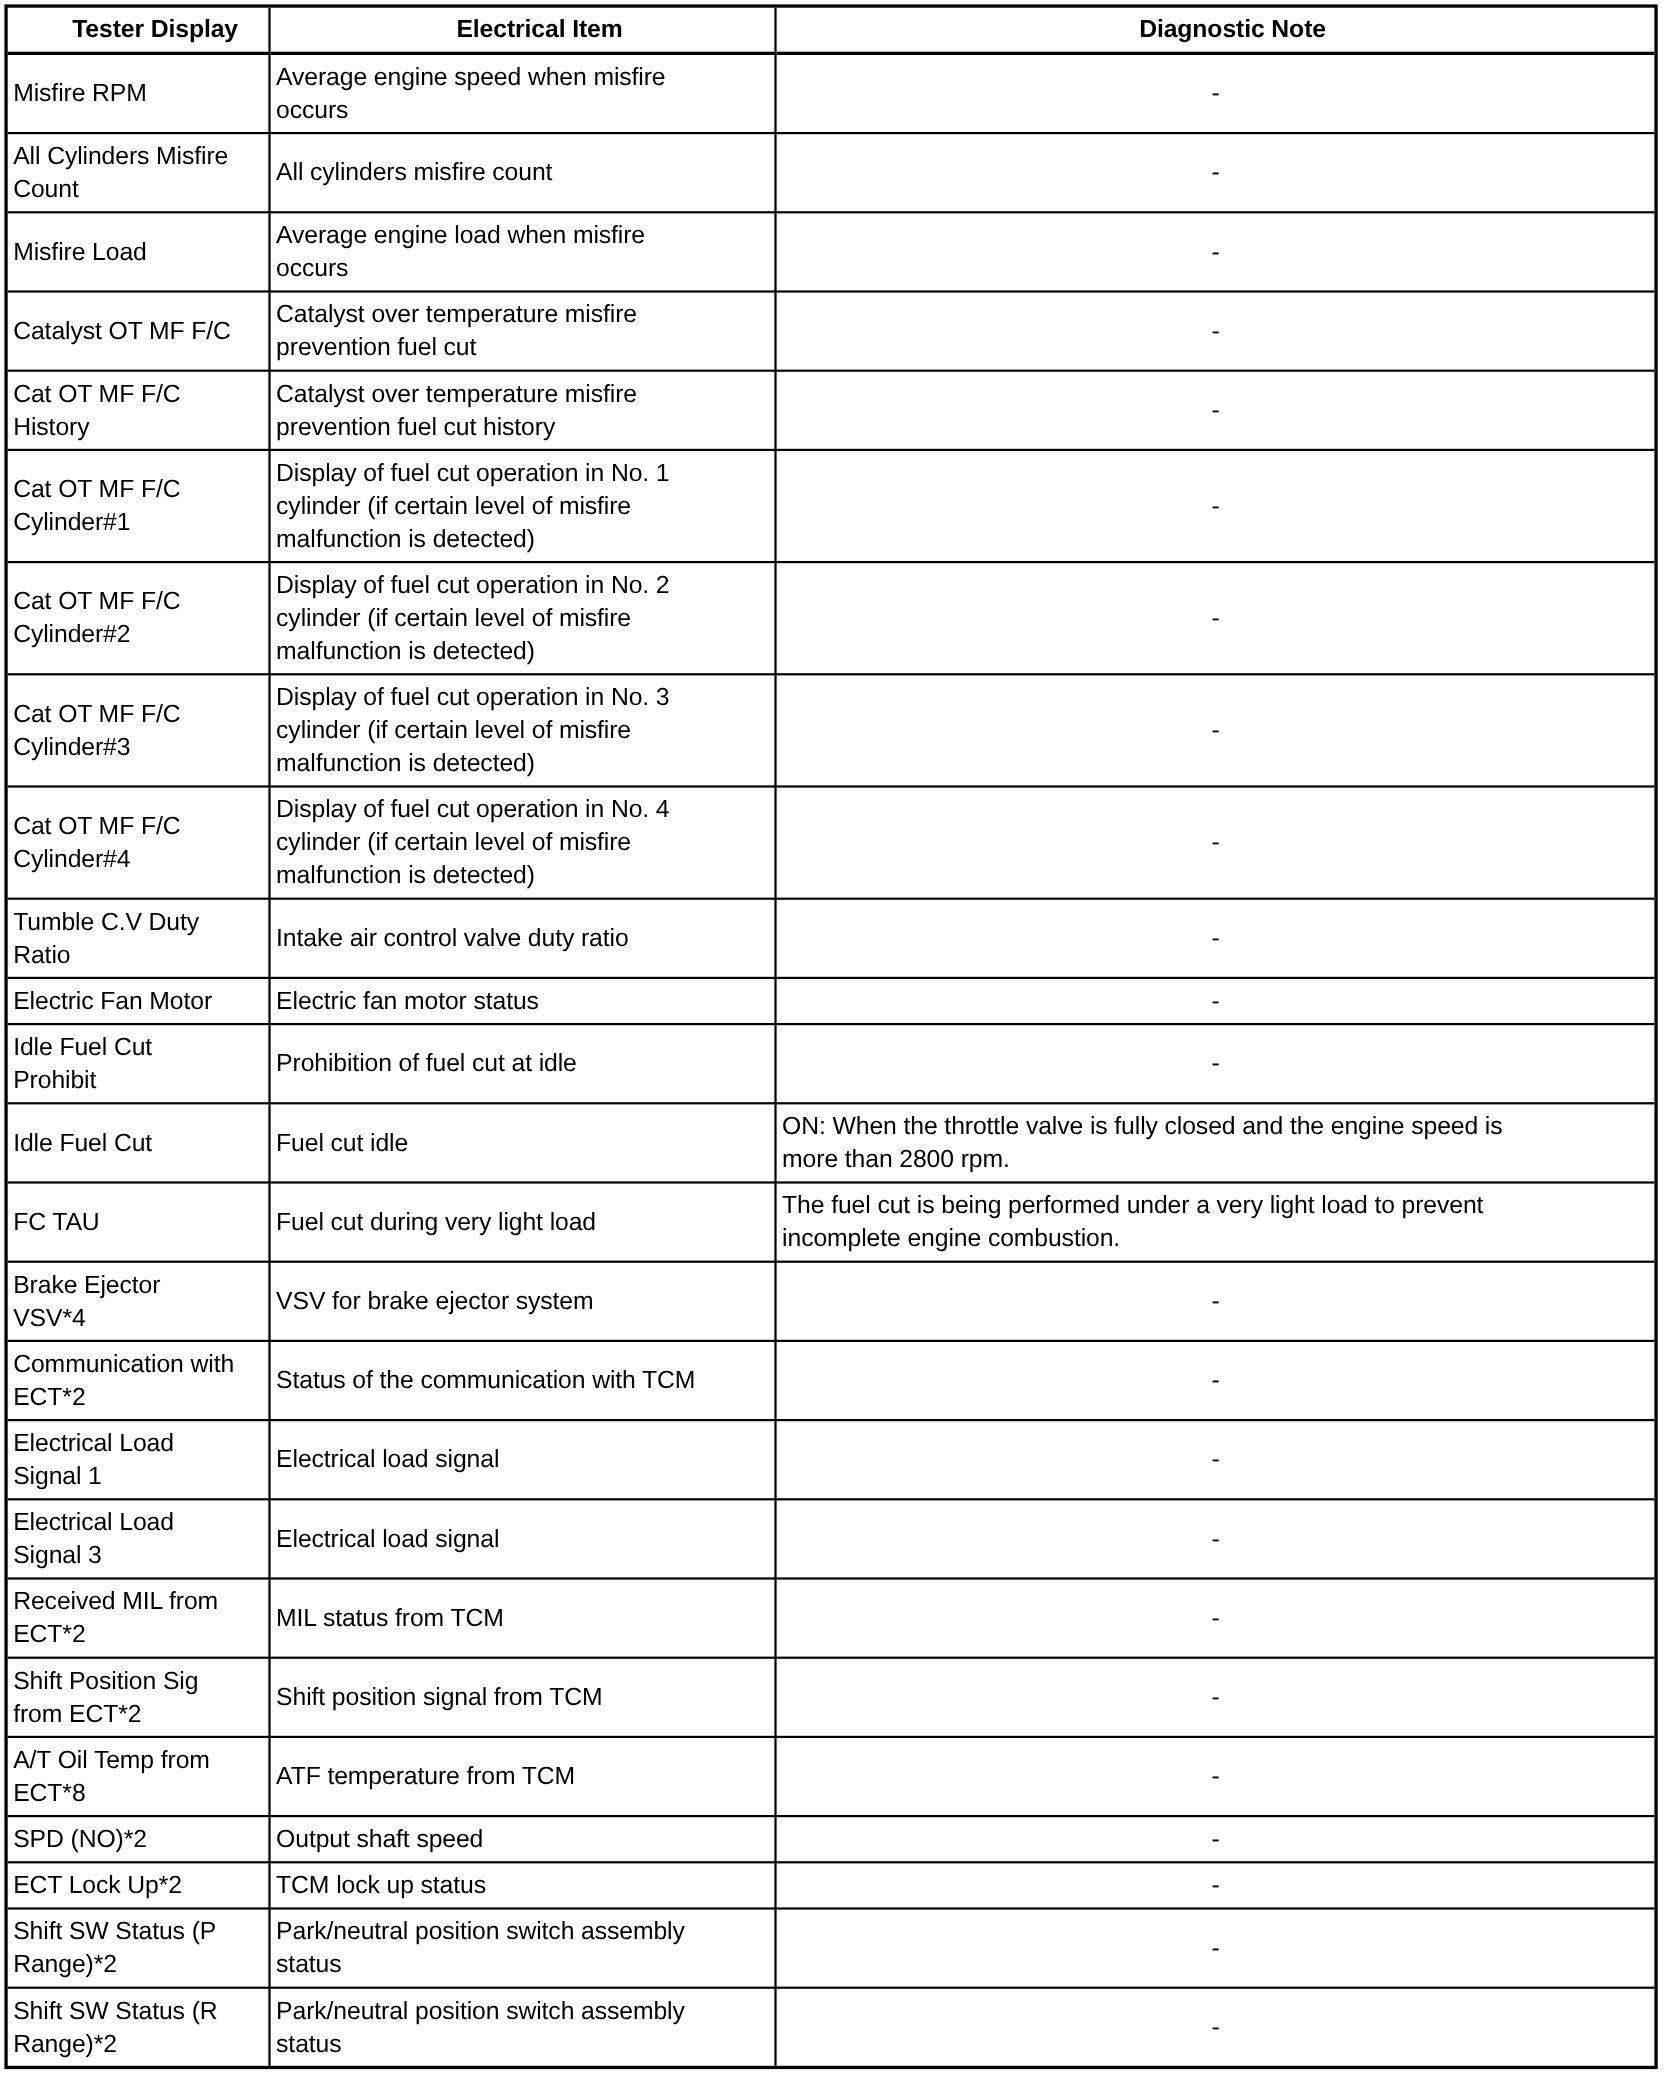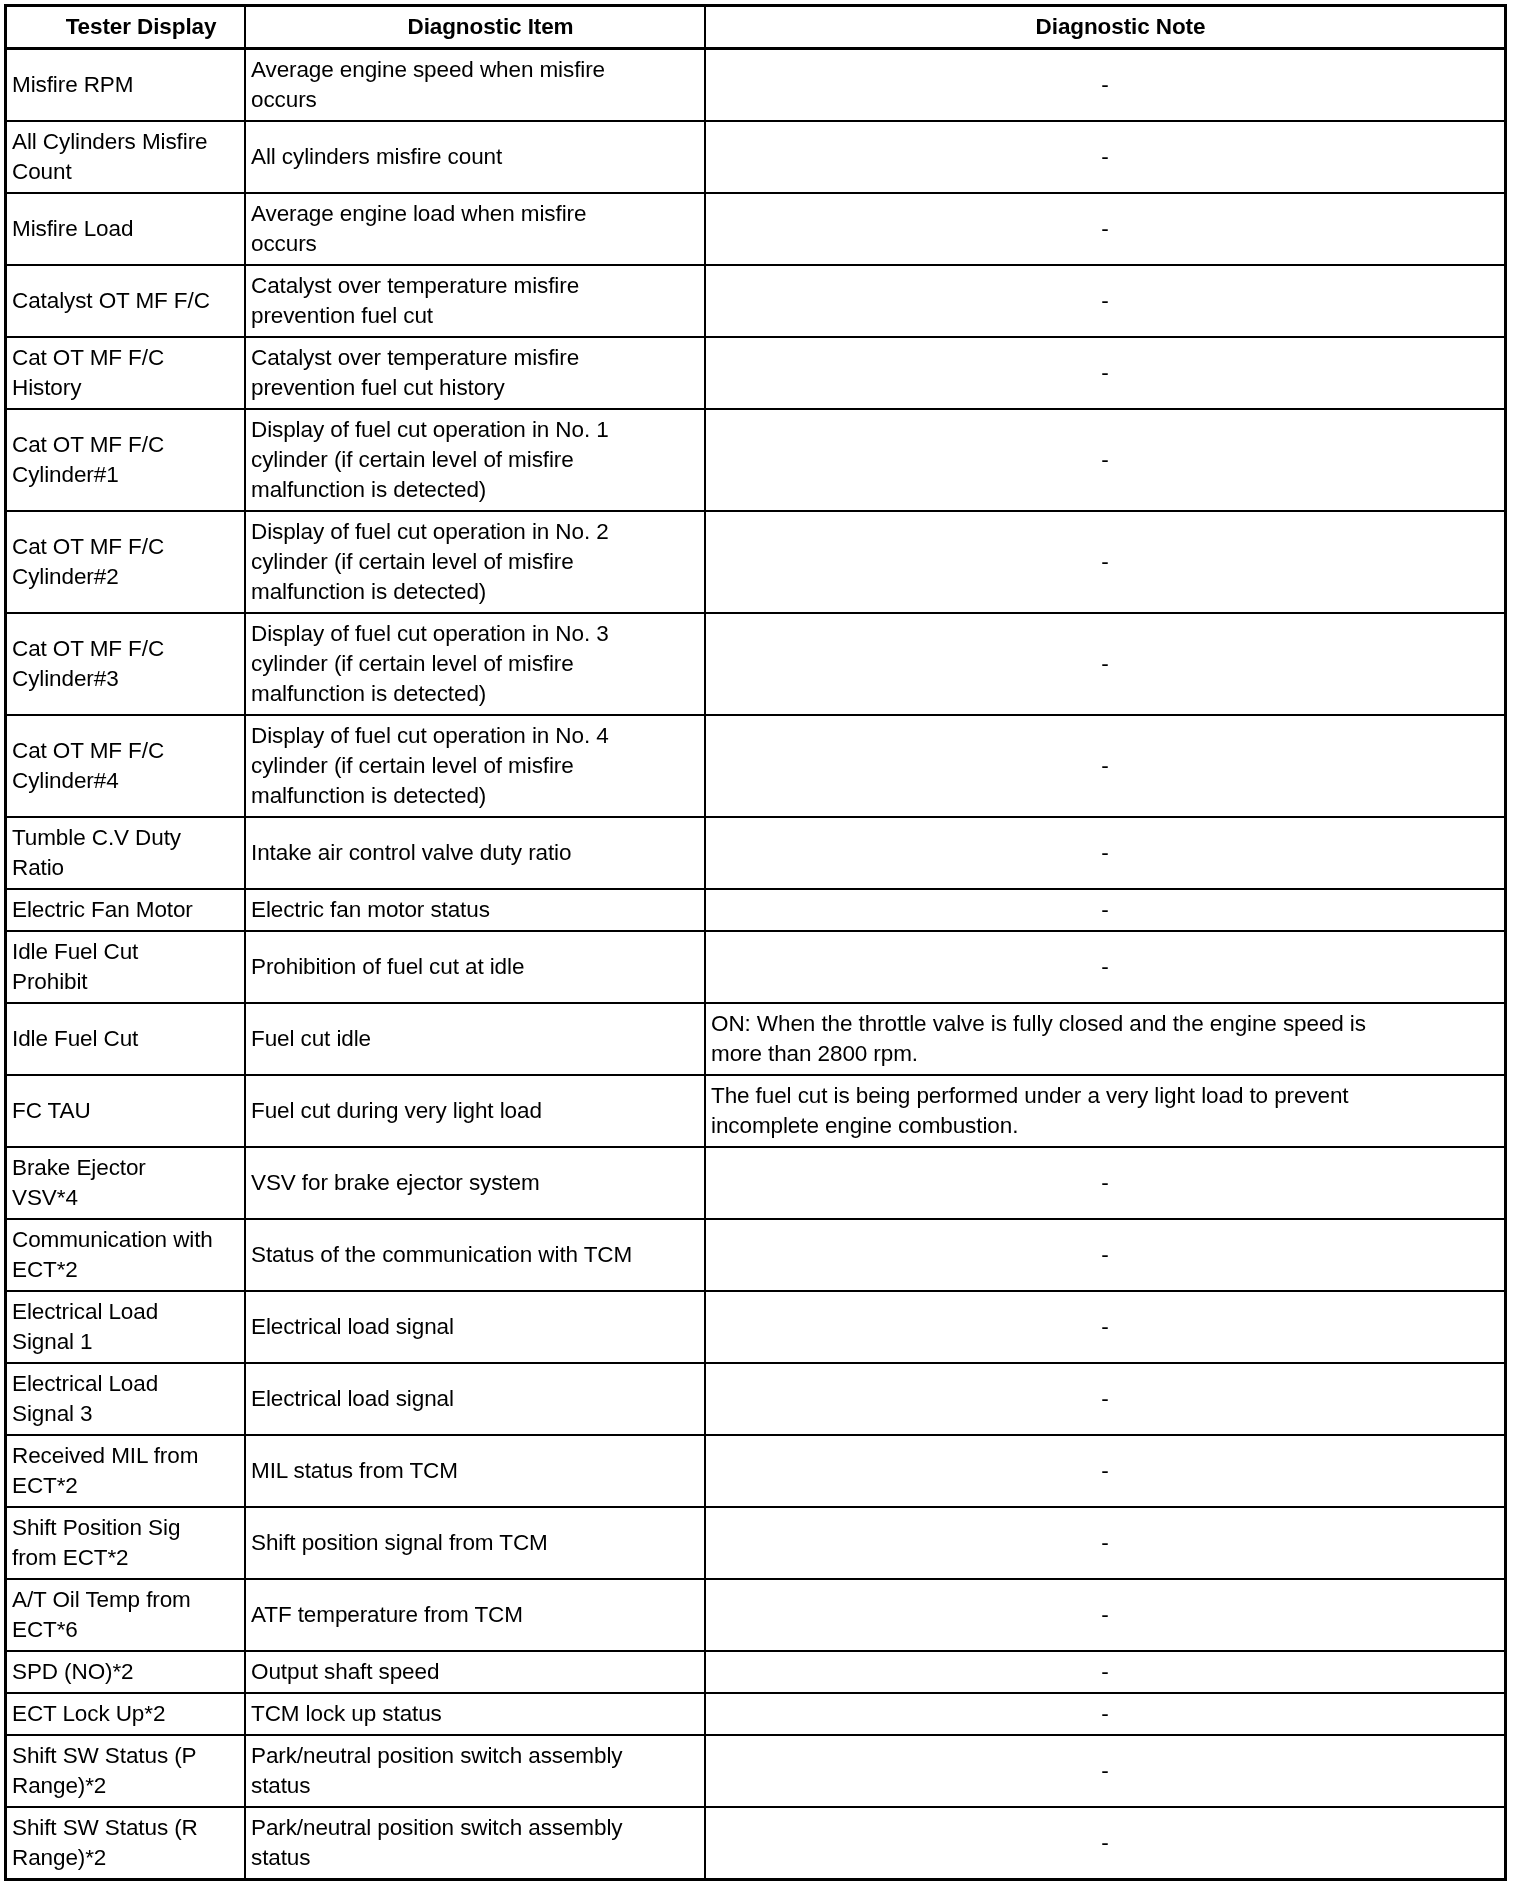--- a/index.html
+++ b/index.html
@@ -62,21 +62,21 @@
 <div class="table-wrap">
   <table>
     <colgroup>
       <col class="c1">
         <col class="c2">
         <col class="c3">
     </colgroup>
     <thead>
       <tr>
         <th>Tester Display</th>
-        <th>Diagnostic Item</th>
+        <th>Electrical Item</th>
         <th>Diagnostic Note</th>
       </tr>
     </thead>
     <tbody id="rows">
         <tr class="h2">
           <td>Misfire RPM</td>
           <td>Average engine speed when misfire
 occurs</td>
           <td class="note">-</td>
         </tr>
@@ -197,21 +197,21 @@
           <td class="note">-</td>
         </tr>
         <tr class="h2">
           <td>Shift Position Sig
 from ECT*2</td>
           <td>Shift position signal from TCM</td>
           <td class="note">-</td>
         </tr>
         <tr class="h2">
           <td>A/T Oil Temp from
-ECT*6</td>
+ECT*8</td>
           <td>ATF temperature from TCM</td>
           <td class="note">-</td>
         </tr>
         <tr class="h1">
           <td>SPD (NO)*2</td>
           <td>Output shaft speed</td>
           <td class="note">-</td>
         </tr>
         <tr class="h1">
           <td>ECT Lock Up*2</td>

